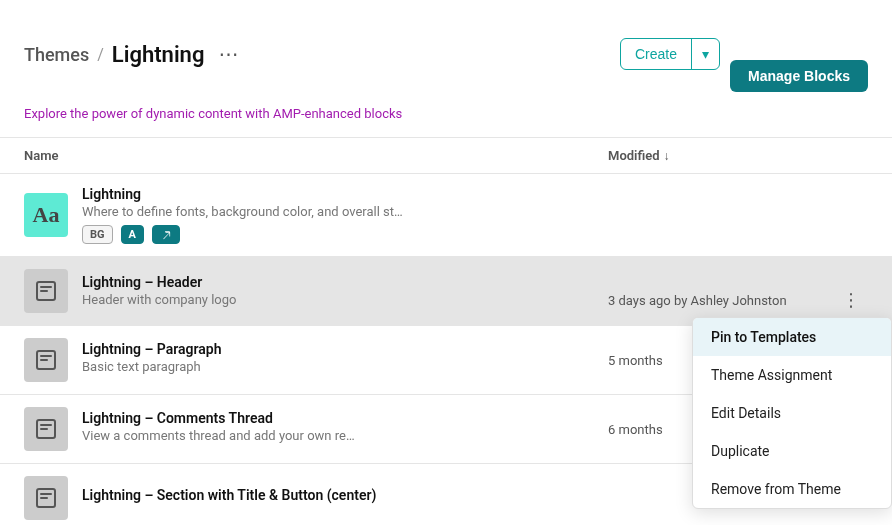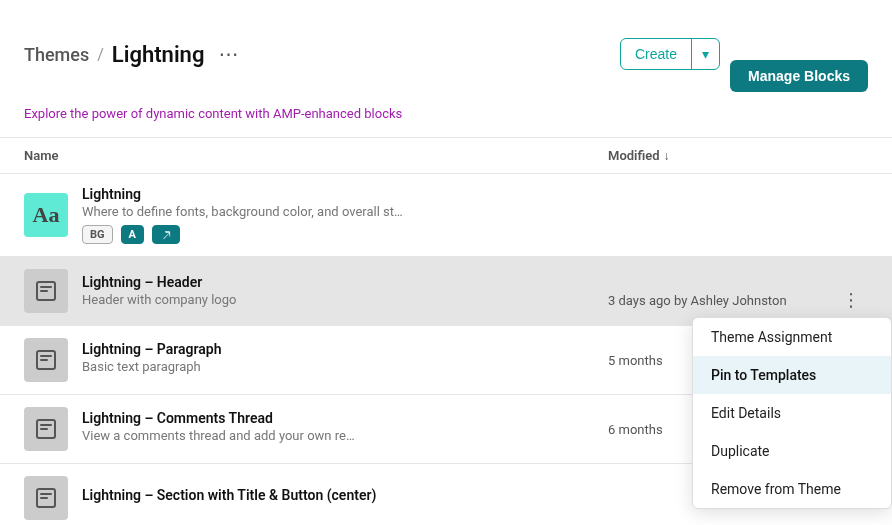--- a/index.html
+++ b/index.html
@@ -275,22 +275,22 @@
   <div class="row-info">
     <div class="row-title">Lightning – Header</div>
     <div class="row-desc">Header with company logo</div>
   </div>
   <div class="row-modified">
     <span>3 days ago by Ashley Johnston</span>
     <button class="three-dot-btn">⋮</button>
   </div>
 
   <div class="dropdown-menu">
+    <span class="dropdown-item active">Pin to Templates</span>
     <span class="dropdown-item">Theme Assignment</span>
-    <span class="dropdown-item active">Pin to Templates</span>
     <span class="dropdown-item">Edit Details</span>
     <span class="dropdown-item">Duplicate</span>
     <span class="dropdown-item">Remove from Theme</span>
   </div>
 </div>
 
 <div class="table-row">
   <div class="row-icon" style="background:#ccc;">
     <svg width="24" height="24" viewBox="0 0 24 24" fill="#555">
         <rect x="3" y="3" width="18" height="18" rx="2" fill="none" stroke="#555" stroke-width="2"></rect>

